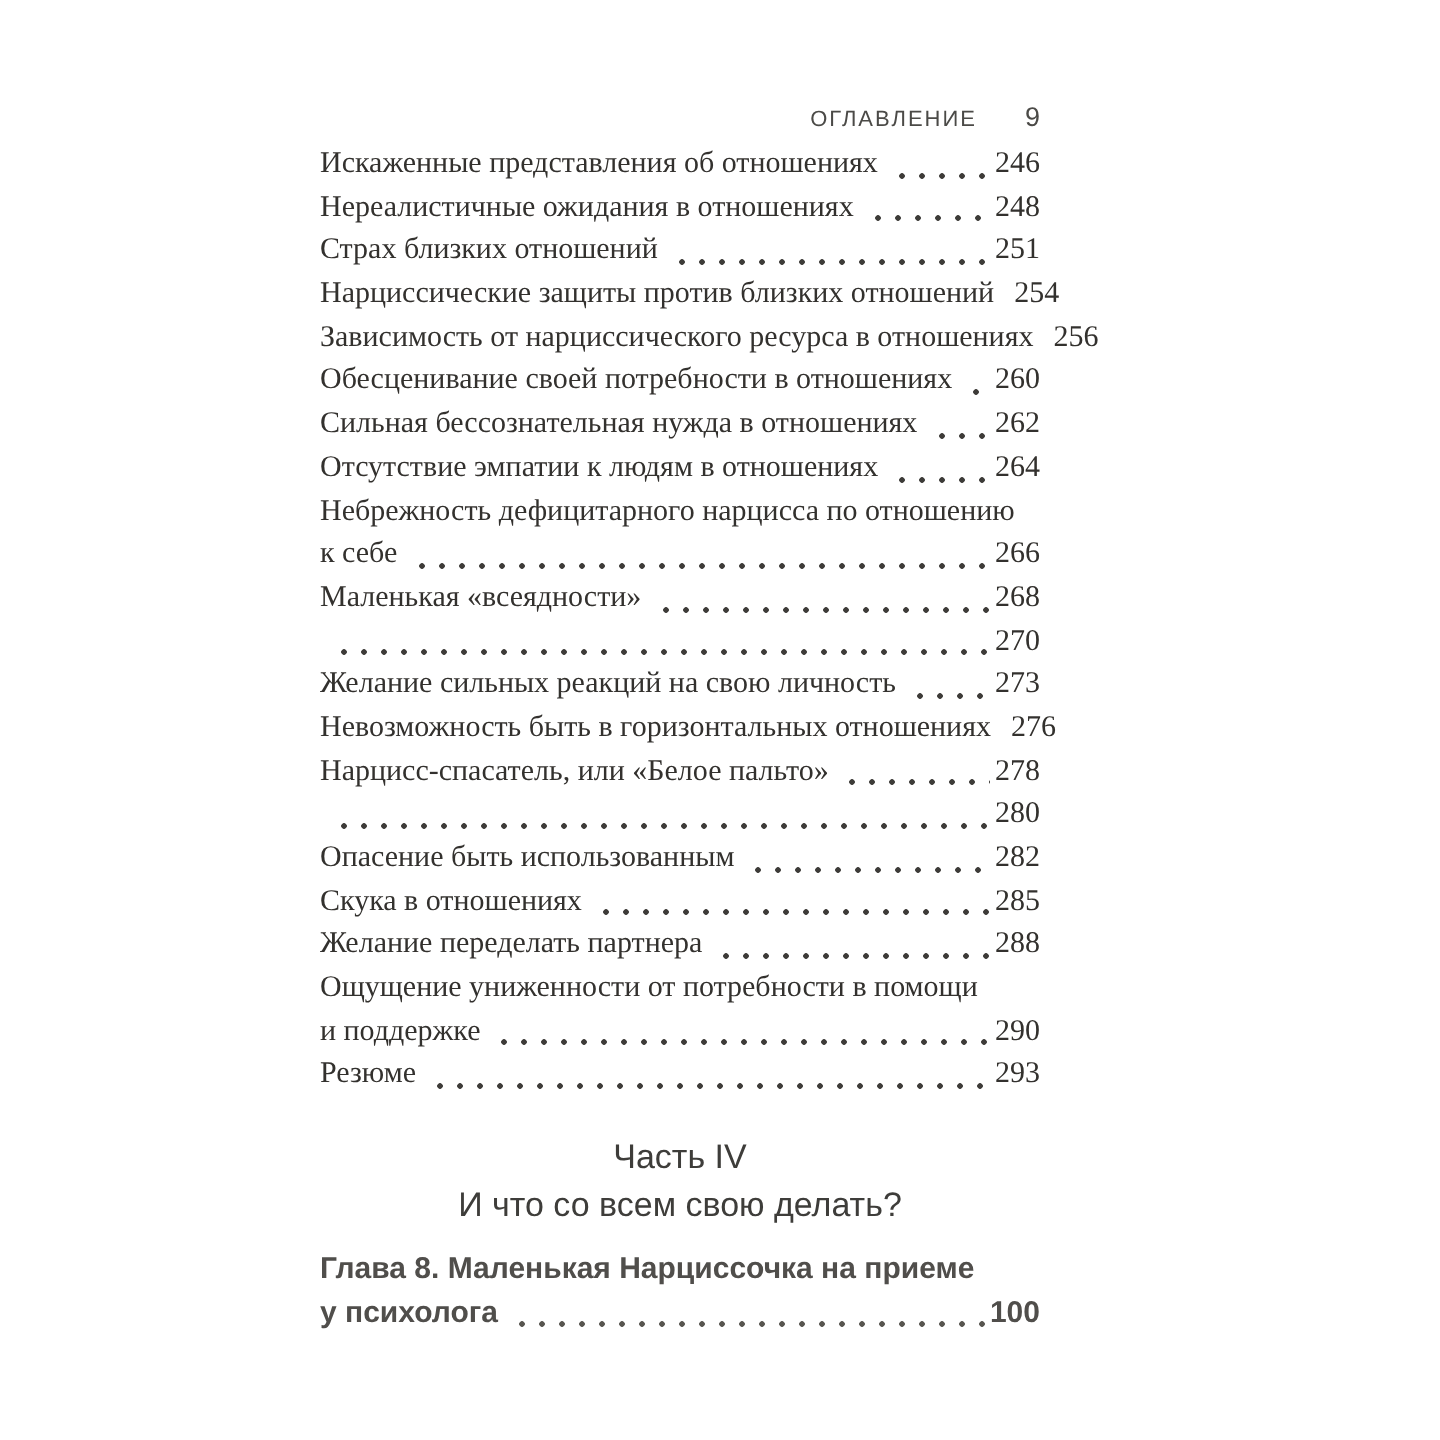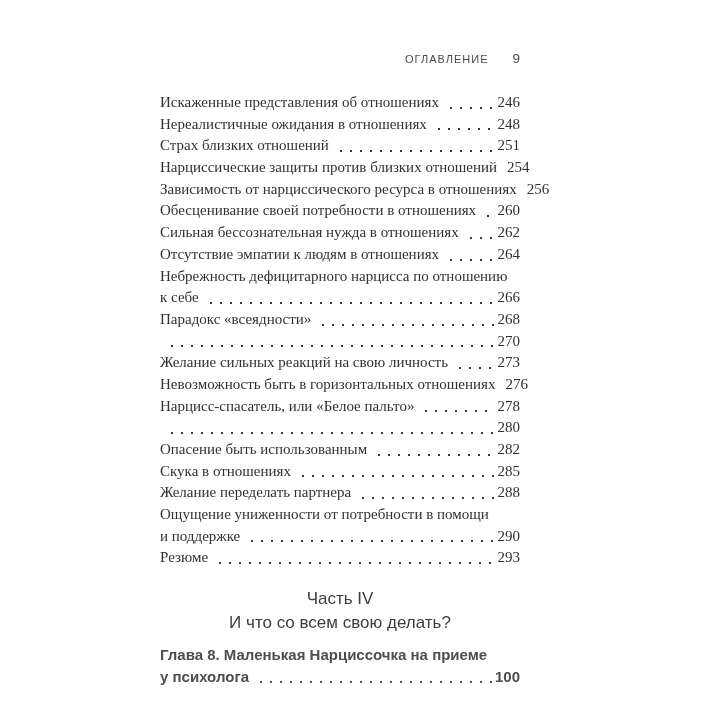--- a/index.html
+++ b/index.html
@@ -19,21 +19,21 @@
   
   .running-head{
     position:absolute;top:51px;left:160px;width:360px;
     display:flex;justify-content:flex-end;align-items:baseline;gap:24px;
     font-family:"Liberation Sans", sans-serif;color:var(--muted);
   }
   .running-title{font-size:11px;letter-spacing:1px;}
   .running-page{font-size:13.5px;}
 
   
-  .toc{position:absolute;left:160px;top:92px;width:360px;}
+  .toc{position:absolute;left:160px;top:72px;width:360px;}
   .row{
     display:flex;align-items:baseline;
     height:21.7px;line-height:21.7px;
     font-size:15px;color:var(--text);
     white-space:nowrap;
   }
   .row .title{flex:0 0 auto;}
   .leader{
     flex:1 1 auto;
     align-self:flex-end;
@@ -134,21 +134,21 @@
             <span class="title">Небрежность дефицитарного нарцисса по отношению</span>
           </div>
           <div class="row">
             <span class="title">к себе</span>
             <span class="leader"></span>
             <span class="pagenum">266</span>
           </div>
         </div>
         <div>
           <div class="row">
-            <span class="title">Парадокс «всеядности»</span>
+            <span class="title">Маленькая «всеядности»</span>
             <span class="leader"></span>
             <span class="pagenum">268</span>
           </div>
         </div>
         <div>
           <div class="row">
             <span class="leader"></span>
             <span class="pagenum">270</span>
           </div>
         </div>

